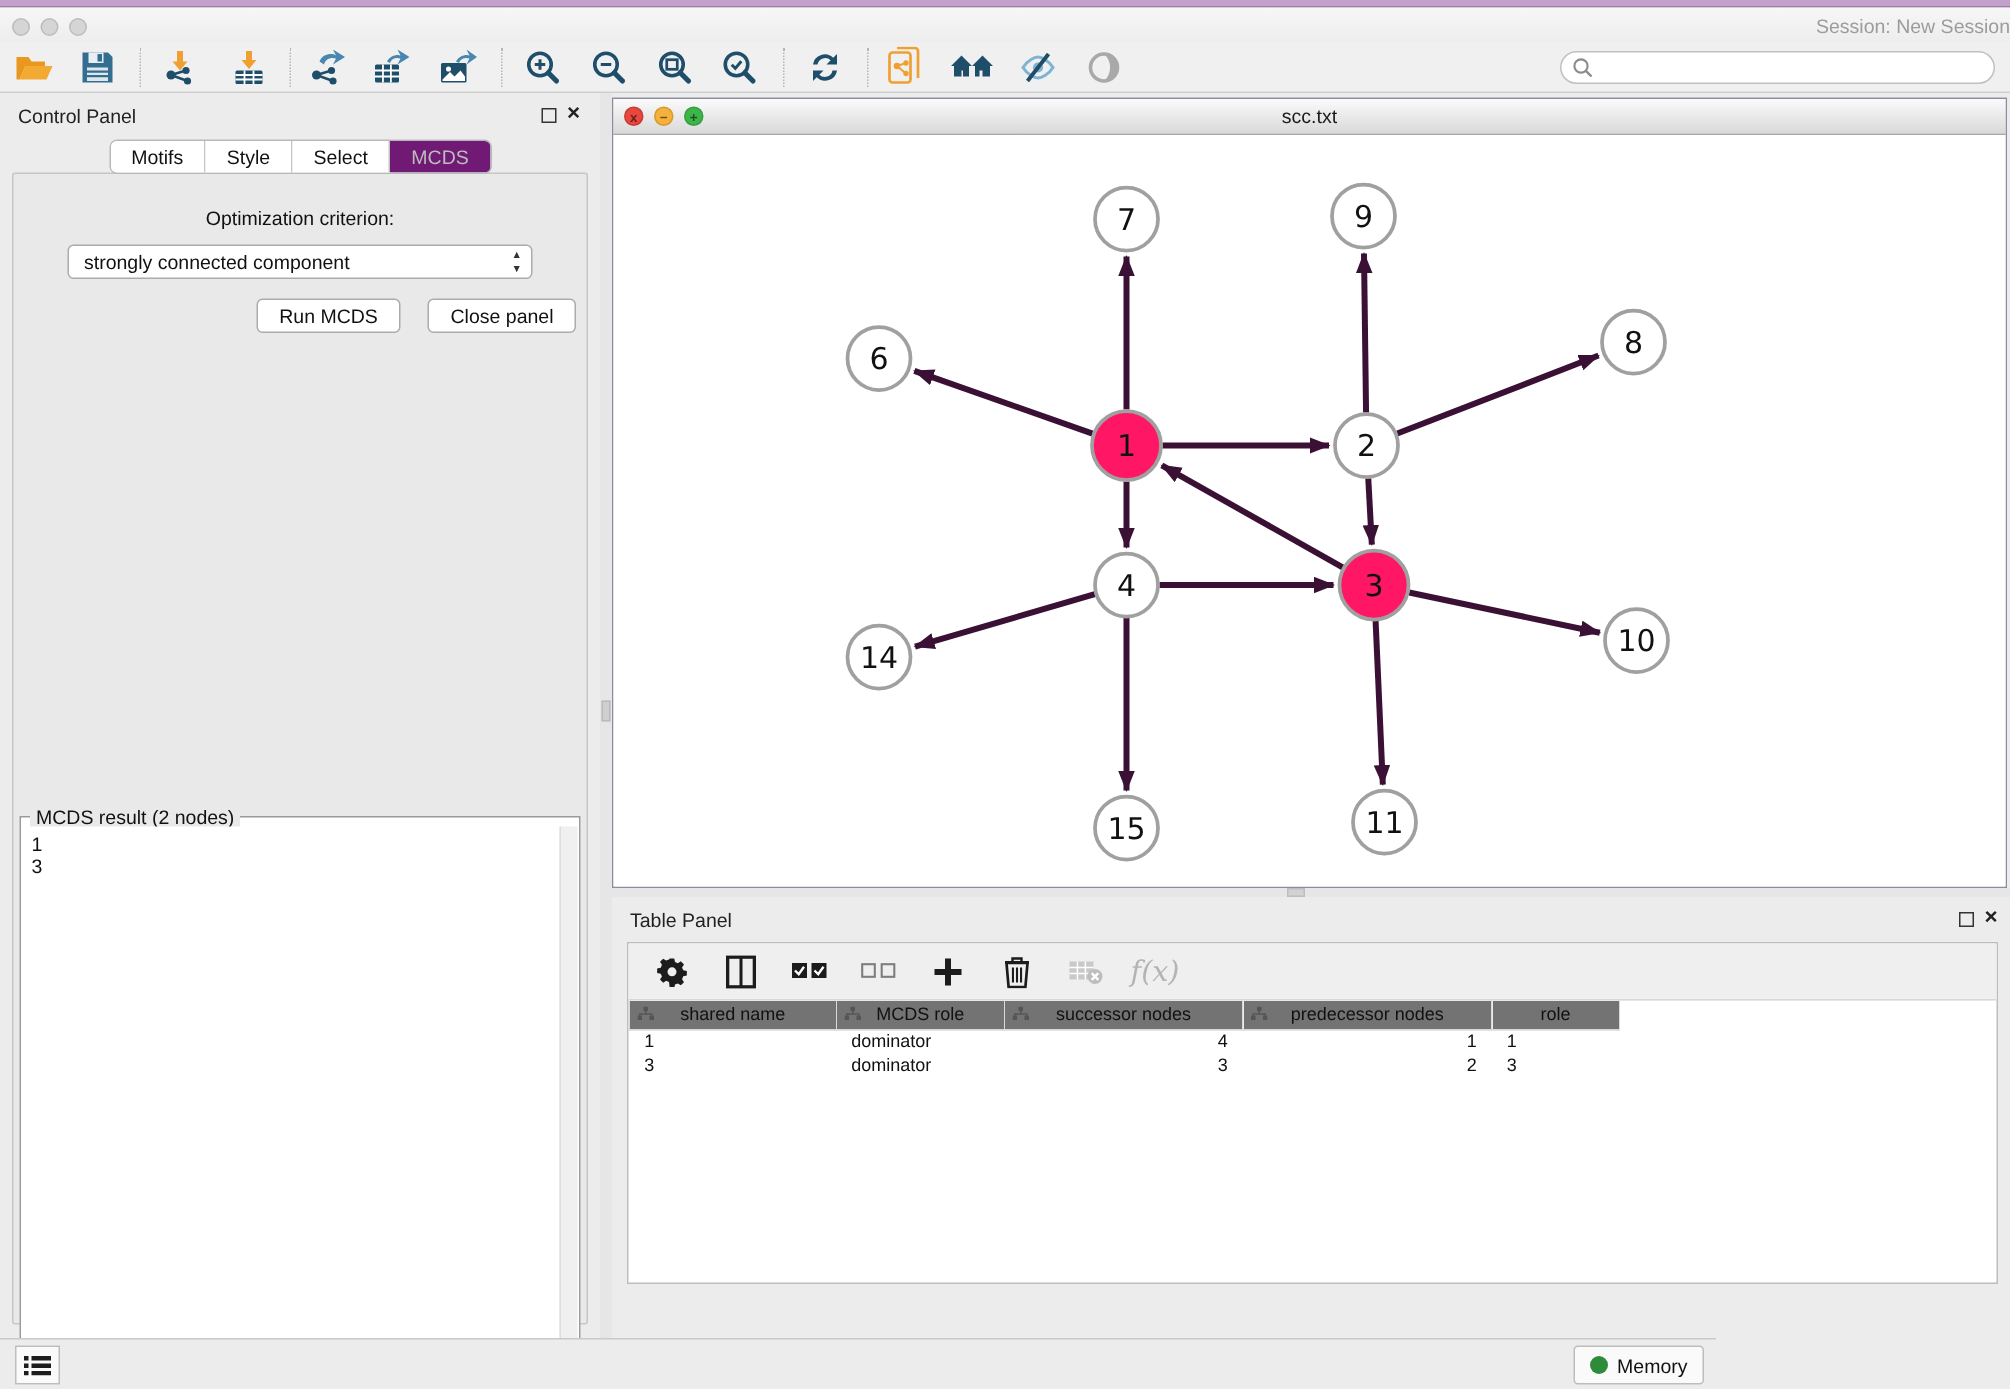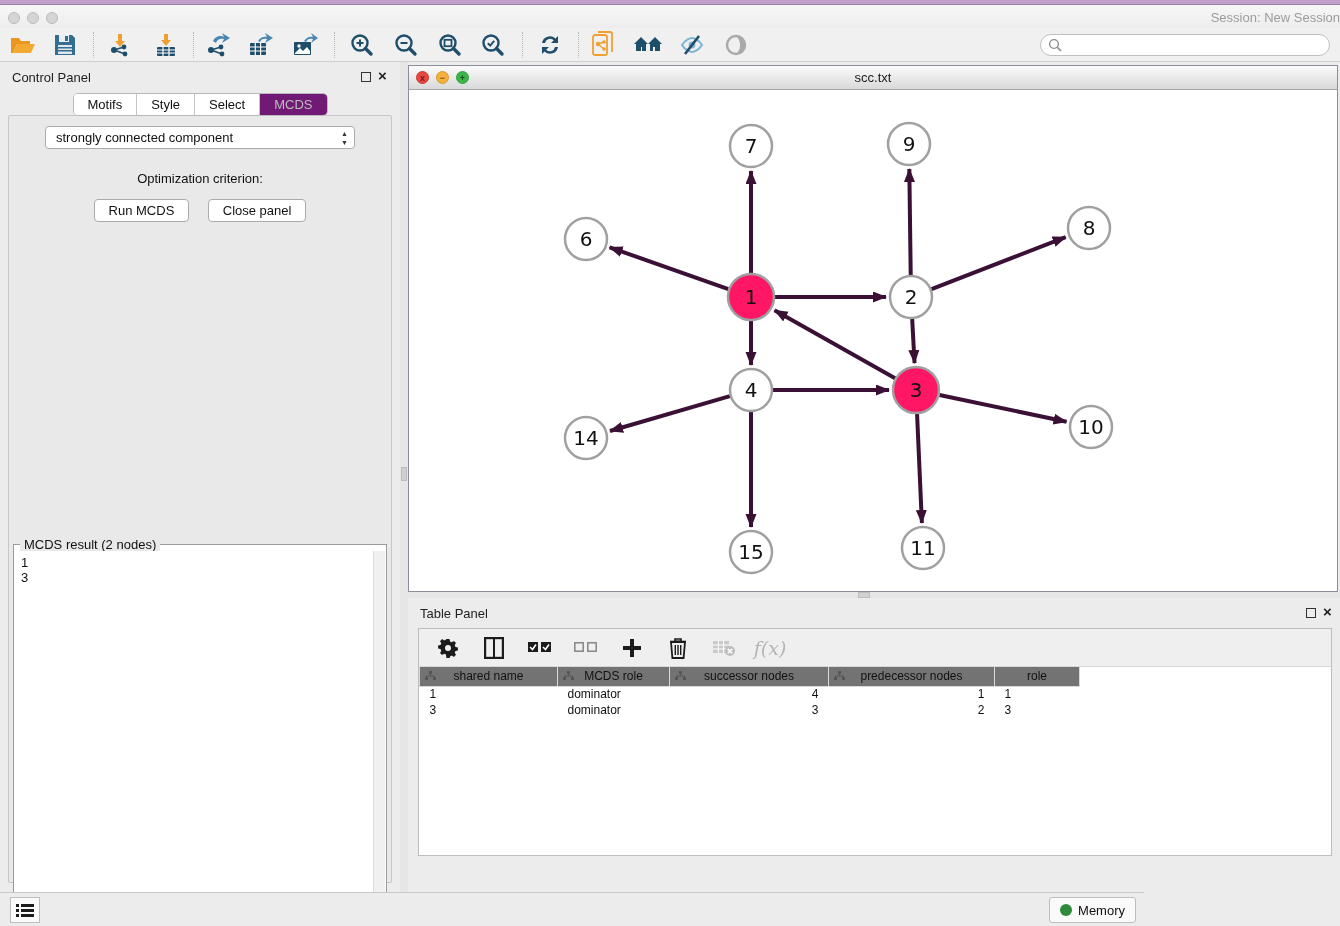--- a/index.html
+++ b/index.html
@@ -26,21 +26,21 @@
   .win-close { position:absolute; top:5px; font-size:15px; font-weight:bold; color:#222; }
   #cp-tabs { position:absolute; left:0; top:31px; width:100%; height:22px; text-align:center; z-index:3;}
   .tab-group { display:inline-flex; border:1px solid #b9b9b9; border-radius:5px; overflow:hidden; background:#fff; }
   .tab { padding:3px 14px; font-size:13px; color:#111; background:#fff; border-right:1px solid #c4c4c4; cursor:default; }
   .tab:last-child { border-right:none; }
   .tab.disabled-active { color:#bdbdbd; background:#701a75; }
   #cp-body { position:absolute; left:8px; top:53px; width:384px; height:768px; background:#e9e9e9; border:1px solid #c6c6c6; border-radius:2px; }
   #opt-label { margin-top:22px; text-align:center; font-size:13px; color:#111; }
   #criterion-select { position:relative; margin:10px auto 0 auto; width:310px; height:23px; background:#fff; border:1px solid #ababab; border-radius:4px; font-size:13px; line-height:21px; padding-left:10px; color:#111; }
   #criterion-arrows { position:absolute; right:6px; top:2px; font-size:7px; line-height:9px; color:#333; text-align:center; }
-  #cp-buttons { margin-top:13px; text-align:center; }
+  #cp-buttons { margin-top:13px; text-align:right; }
   .cp-btn { display:inline-block; min-width:95px; padding:3px 14px; margin:0 7px; background:#fff; border:1px solid #ababab; border-radius:4px; font-size:13px; color:#111; }
   #mcds-fieldset { position:absolute; left:4px; top:428px; width:374px; height:384px; border:1px solid #9a9a9a; background:#fff; }
   #mcds-legend { position:absolute; left:6px; top:-8px; background:#e9e9e9; padding:0 4px; font-size:13px; color:#111; }
   #mcds-textarea { position:absolute; left:1px; top:6px; right:13px; bottom:1px; background:#fff; font-size:13px; padding:4px 6px; color:#111; }
   #mcds-scrollbar { position:absolute; right:1px; top:6px; width:12px; bottom:1px; background:#f0f0f0; border-left:1px solid #ddd; }
 
   
   #v-splitter { position:absolute; left:400px; top:62px; width:8px; height:830px; background:#e6e6e6; }
   #v-grip { position:absolute; left:1px; top:405px; width:6px; height:14px; background:#cfcfcf; border:1px solid #bbb; }
   #h-splitter { position:absolute; left:408px; top:592px; width:932px; height:6px; background:#e6e6e6; }
@@ -236,25 +236,25 @@
     </div>
     <div id="cp-tabs">
       <span class="tab-group">
         <span class="tab">Motifs</span>
         <span class="tab">Style</span>
         <span class="tab">Select</span>
         <span class="tab disabled-active">MCDS</span>
       </span>
     </div>
     <div id="cp-body">
+      <div id="opt-label">Optimization criterion:</div>
       <div id="criterion-select">
         <span>strongly connected component</span>
         <span id="criterion-arrows">▲<br>▼</span>
       </div>
-      <div id="opt-label">Optimization criterion:</div>
       <div id="cp-buttons">
         <span class="cp-btn">Run MCDS</span>
         <span class="cp-btn">Close panel</span>
       </div>
       <div id="mcds-fieldset">
         <span id="mcds-legend">MCDS result (2 nodes)</span>
         <div id="mcds-textarea">
           <div>1</div>
           <div>3</div>
         </div>

